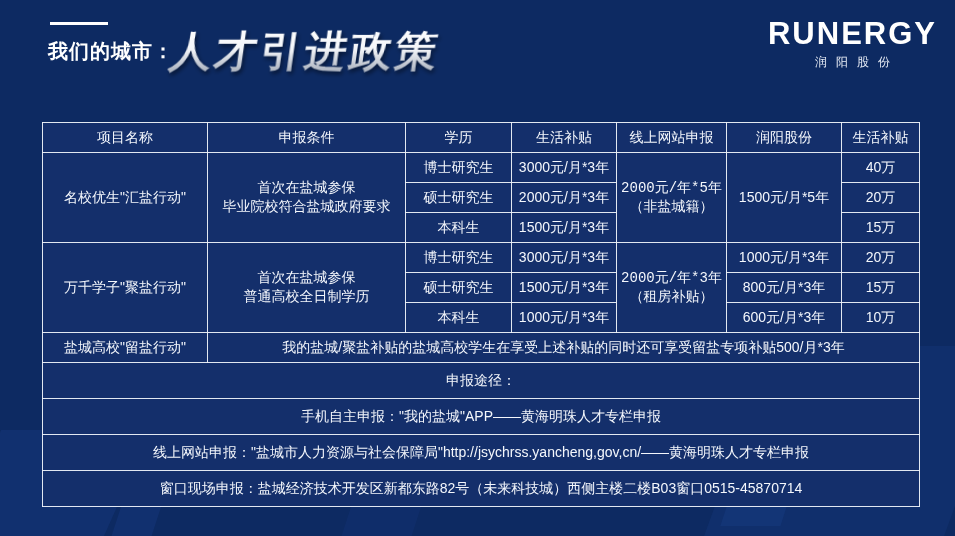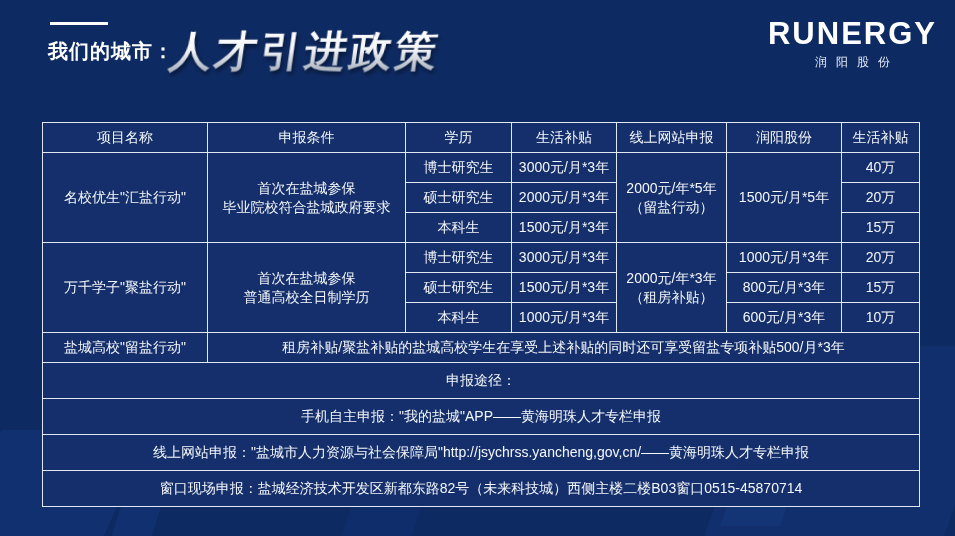--- a/index.html
+++ b/index.html
@@ -40,21 +40,21 @@
   }
   table.policy td{
     border:1px solid rgba(238,242,249,0.95);
     background:#142f6b;
     text-align:center;vertical-align:middle;
     padding:1px 2px;color:#f4f7fc;
     overflow:hidden;
   }
   tr.h30{height:30px;}
   tr.h29{height:36px;}
-  td.pre{white-space:pre-line;line-height:1.35;}
+  td.pre{white-space:pre-line;line-height:1.35;font-family:Liberation Mono, monospace;}
   td.left{text-align:left;padding-left:4px;}
 </style>
 </head>
 <body>
 
 <div class="deco d1"></div>
 <div class="deco d2"></div>
 <div class="deco d3"></div>
 <div class="deco d4"></div>
 <div class="deco d5"></div>
@@ -91,21 +91,21 @@
       <td>生活补贴</td>
     </tr>
 
     <tr class="h30">
       <td rowspan="3">名校优生"汇盐行动"</td>
       <td rowspan="3" class="pre">首次在盐城参保
 毕业院校符合盐城政府要求</td>
       <td>博士研究生</td>
       <td>3000元/月*3年</td>
       <td rowspan="3" class="pre">2000元/年*5年
-（留盐行动）</td>
+（非盐城籍）</td>
       <td rowspan="3">1500元/月*5年</td>
       <td>40万</td>
     </tr>
     <tr class="h30">
       <td>硕士研究生</td>
       <td>2000元/月*3年</td>
       <td>20万</td>
     </tr>
     <tr class="h30">
       <td>本科生</td>
@@ -132,21 +132,21 @@
     </tr>
     <tr class="h30">
       <td>本科生</td>
       <td>1000元/月*3年</td>
       <td>600元/月*3年</td>
       <td>10万</td>
     </tr>
 
     <tr class="h30">
       <td>盐城高校"留盐行动"</td>
-      <td colspan="6">租房补贴/聚盐补贴的盐城高校学生在享受上述补贴的同时还可享受留盐专项补贴500/月*3年</td>
+      <td colspan="6">我的盐城/聚盐补贴的盐城高校学生在享受上述补贴的同时还可享受留盐专项补贴500/月*3年</td>
     </tr>
 
     <tr class="h29">
       <td colspan="7" class="left">申报途径：</td>
     </tr>
     <tr class="h29">
       <td colspan="7" class="left">手机自主申报："我的盐城"APP——黄海明珠人才专栏申报</td>
     </tr>
     <tr class="h29">
       <td colspan="7" class="left">线上网站申报："盐城市人力资源与社会保障局"http://jsychrss.yancheng,gov,cn/——黄海明珠人才专栏申报</td>

